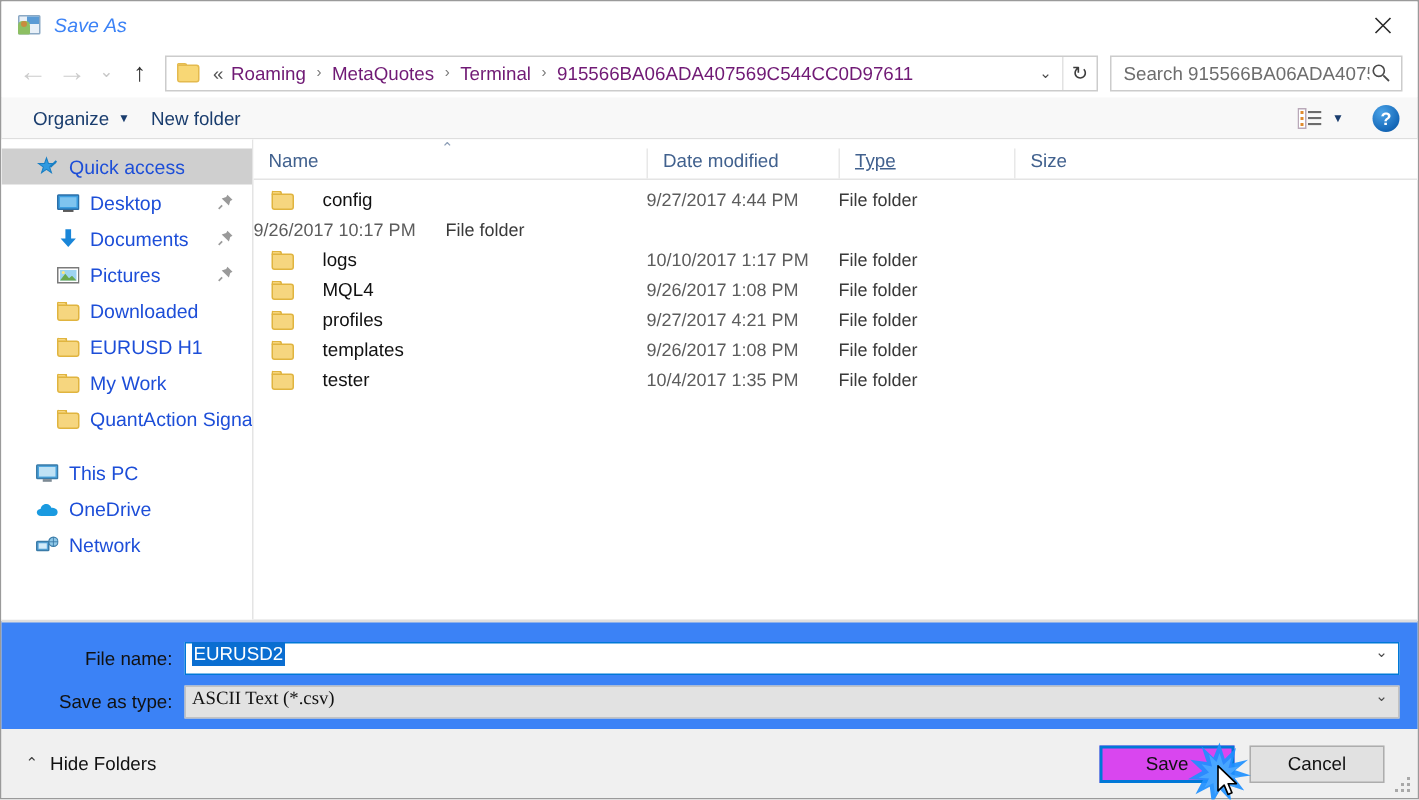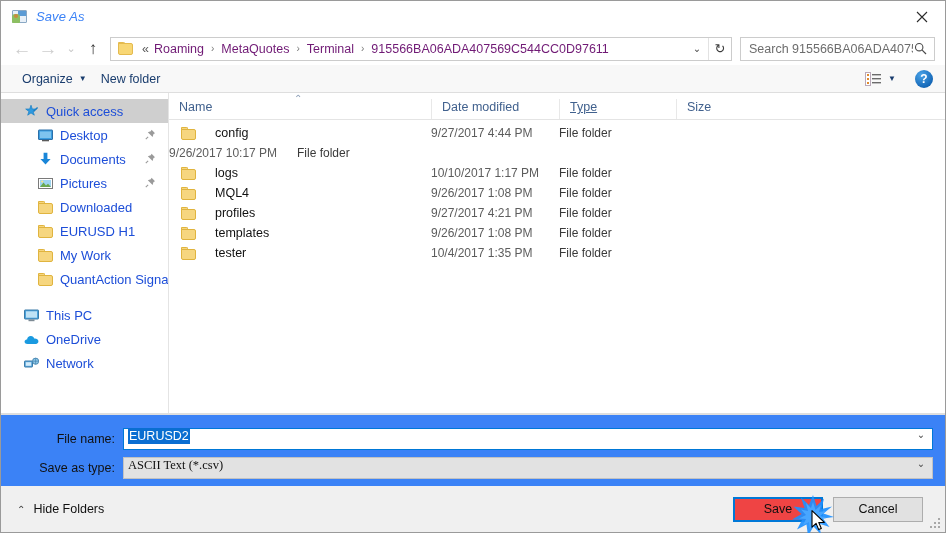--- a/index.html
+++ b/index.html
@@ -186,21 +186,21 @@
   }
   .hide-folders { display: flex; align-items: center; gap: 8px; font-size: 12.5px;
                   color: #111; padding-left: 6px; }
   .hf-caret { color: #3a3a3a; font-size: 10px; }
   .btns { margin-left: auto; display: flex; gap: 10px; padding-right: 12px; position: relative; }
   .btn {
     width: 90px; height: 25px; font-size: 12.5px; color: #111;
     background: #e1e1e1; border: 1px solid #adadad;
     display: flex; align-items: center; justify-content: center;
   }
-  .btn.default { border: 2px solid #0078d7; background: #ef4444; }
+  .btn.default { border: 2px solid #0078d7; background: #d946ef; }
   .resize-grip { position: absolute; right: 3px; bottom: 2px; width: 12px; height: 12px; }
 
   
   .burst { position: absolute; left: 58px; top: -4px; width: 44px; height: 44px;
            pointer-events: none; }
   .cursor { position: absolute; left: 78px; top: 13px; width: 16px; height: 22px;
             pointer-events: none; }
 </style>
 </head>
 <body>

